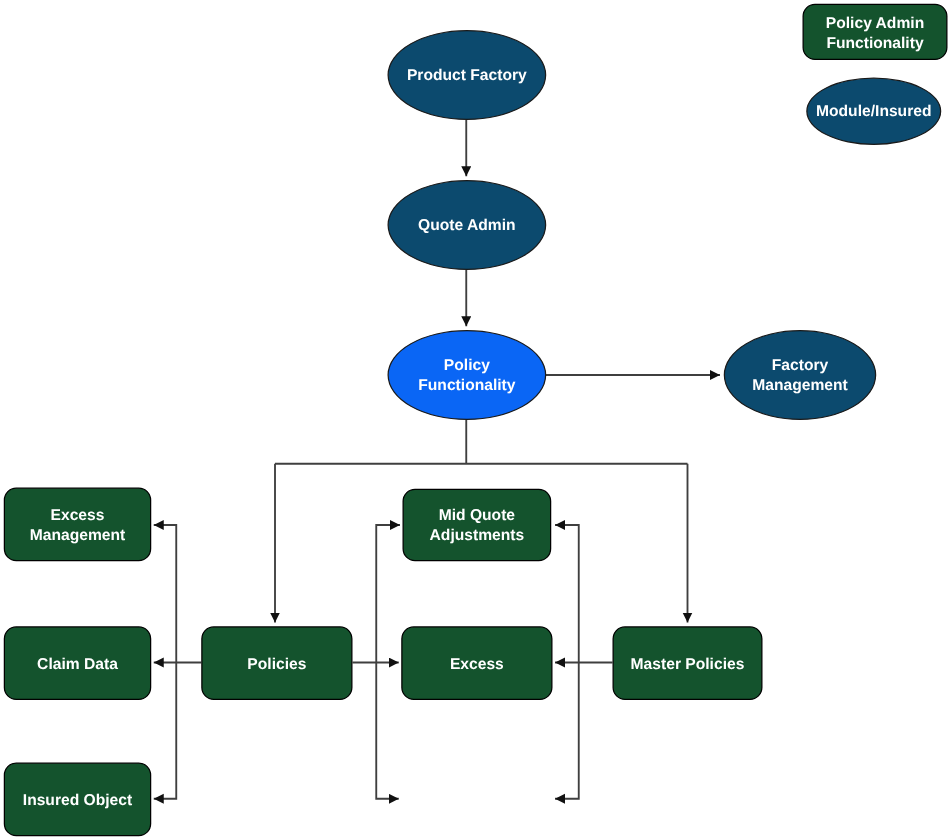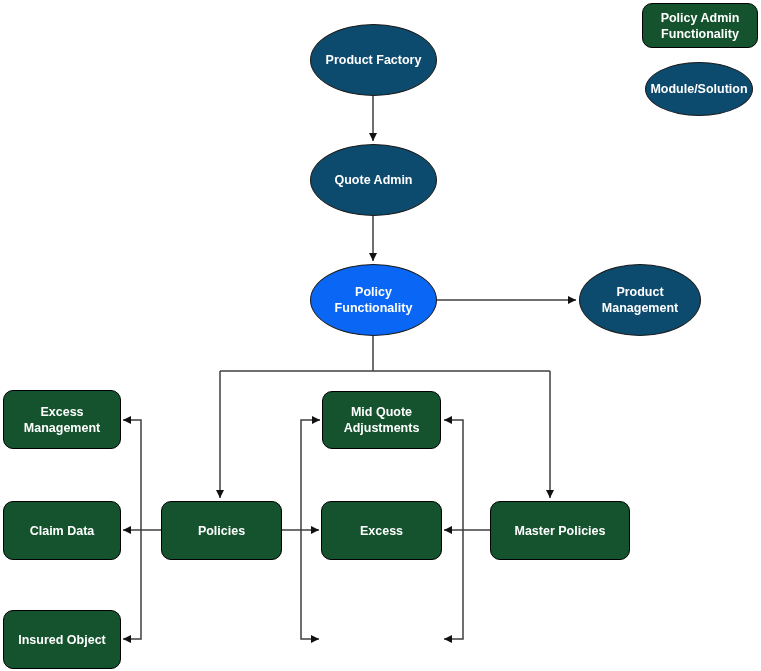--- a/index.html
+++ b/index.html
@@ -72,30 +72,30 @@
 
       <path d="M490,530 L444,530" marker-end="url(#arr)"></path>
 
       <path d="M463,530 L463,420 L444,420" marker-end="url(#arr)"></path>
 
       <path d="M463,530 L463,639 L444,639" marker-end="url(#arr)"></path>
     </g>
   </svg>
 
   <div class="node rect" style="left:642px;top:3px;width:116px;height:45px;">Policy Admin Functionality</div>
-  <div class="node ellipse module-fill" style="left:645px;top:62px;width:108px;height:54px;">Module/Solution</div>
+  <div class="node ellipse module-fill" style="left:645px;top:62px;width:108px;height:54px;">Module/Insured</div>
 
   <div class="node ellipse module-fill" style="left:310px;top:24px;width:127px;height:72px;">Product Factory</div>
   <div class="node ellipse module-fill" style="left:310px;top:144px;width:127px;height:72px;">Quote Admin</div>
   <div class="node ellipse highlight-fill" style="left:310px;top:264px;width:127px;height:72px;">Policy Functionality</div>
-  <div class="node ellipse module-fill" style="left:579px;top:264px;width:122px;height:72px;">Product Management</div>
+  <div class="node ellipse module-fill" style="left:579px;top:264px;width:122px;height:72px;">Factory Management</div>
 
   <div class="node rect" style="left:3px;top:501px;width:118px;height:59px;">Claim Data</div>
   <div class="node rect" style="left:3px;top:390px;width:118px;height:59px;">Excess Management</div>
   <div class="node rect" style="left:3px;top:610px;width:118px;height:59px;">Insured Object</div>
 
   <div class="node rect" style="left:161px;top:501px;width:121px;height:59px;">Policies</div>
   <div class="node rect" style="left:322px;top:391px;width:119px;height:58px;">Mid Quote Adjustments</div>
   <div class="node rect" style="left:321px;top:501px;width:121px;height:59px;">Excess</div>
 
-  <div class="node rect" style="left:490px;top:501px;width:140px;height:59px;">Master Policies</div>
+  <div class="node rect" style="left:490px;top:501px;width:120px;height:59px;">Master Policies</div>
 
 </div>
 
 </body></html>

